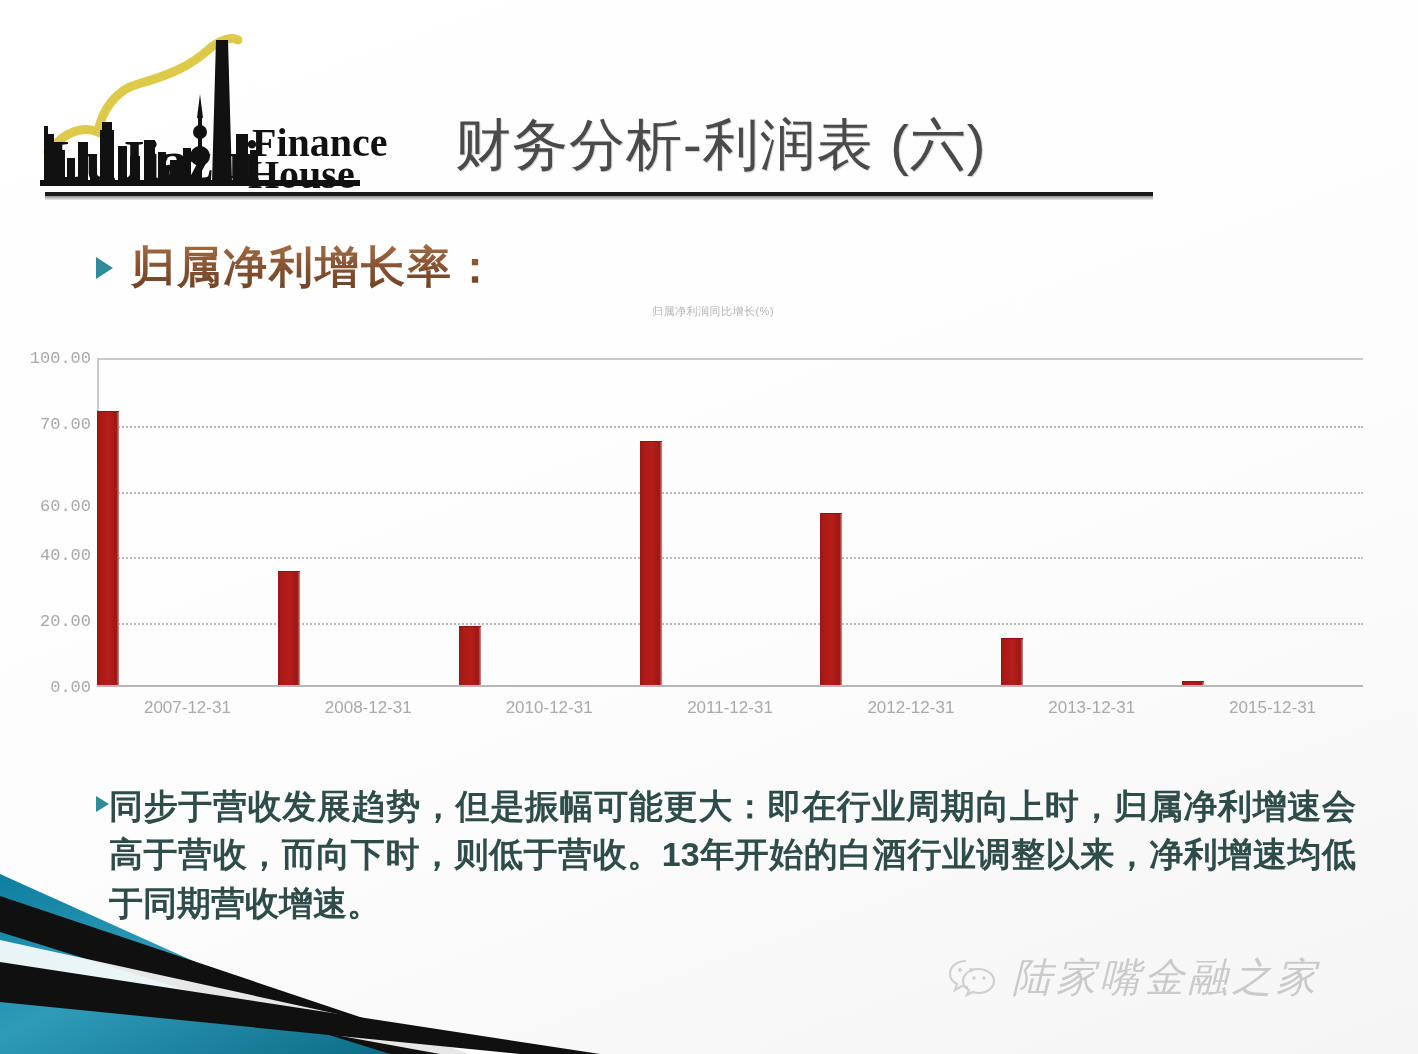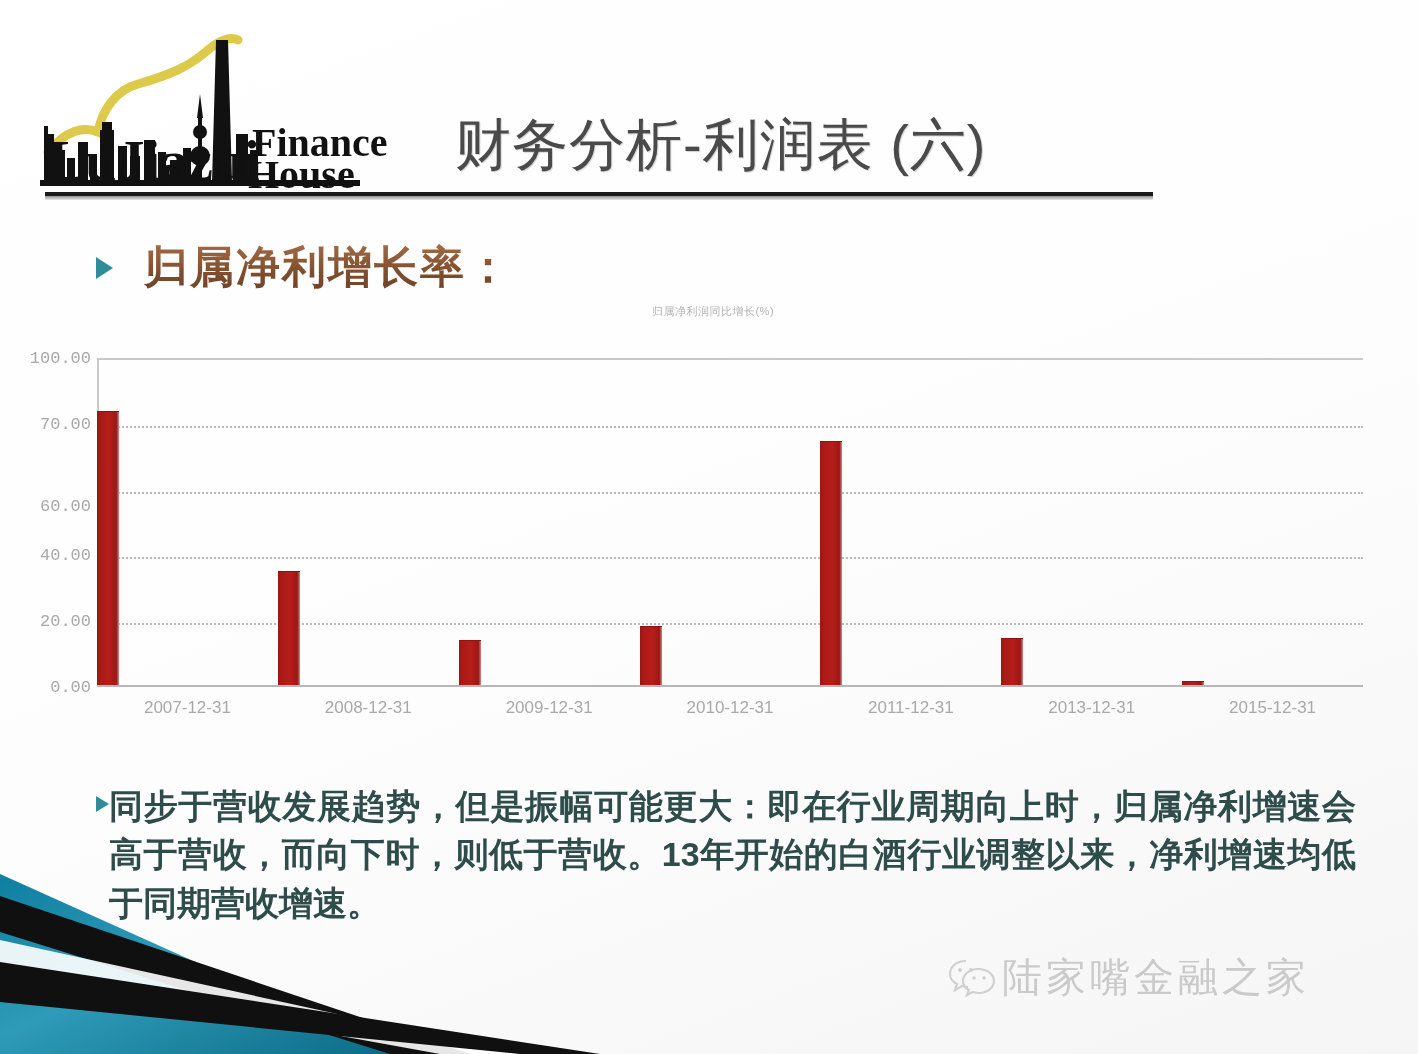--- a/index.html
+++ b/index.html
@@ -70,21 +70,20 @@
   #heading-text {
     font-size: 44px;
     font-weight: bold;
     color: #8a5b3a;
     background: linear-gradient(to bottom, #a9714a 0%, #7d4d2d 60%, #6b4026 100%);
     -webkit-background-clip: text;
     background-clip: text;
     -webkit-text-fill-color: transparent;
     white-space: nowrap;
     letter-spacing: 2px;
-    margin-left: 13px;
   }
 
   
   #chart-wrap {
     position: absolute;
     left: 0px;
     top: 300px;
     width: 1418px;
     height: 430px;
   }
@@ -187,22 +186,23 @@
     pointer-events: none;
   }
 
   
   #watermark {
     position: absolute;
     left: 948px;
     top: 950px;
     display: flex;
     align-items: center;
-    gap: 6px;
+    gap: 16px;
     opacity: 0.42;
+    font-style: italic;
   }
   #watermark .wm-text {
     font-size: 40px;
     color: #8e8e8e;
     letter-spacing: 4px;
     white-space: nowrap;
   }
 </style>
 </head>
 <body>
@@ -271,30 +271,30 @@
     <div id="bars">
         <div class="bar-slot">
           <div class="bar" title="2007-12-31: 83" style="height: 273.07px;"></div>
           <div class="xlabel">2007-12-31</div>
         </div>
         <div class="bar-slot">
           <div class="bar" title="2008-12-31: 34.5" style="height: 113.505px;"></div>
           <div class="xlabel">2008-12-31</div>
         </div>
         <div class="bar-slot">
-          <div class="bar" title="2009-12-31: 13.5" style="height: 44.415px;"></div>
-          <div class="xlabel">2009-12-31</div>
-        </div>
-        <div class="bar-slot">
           <div class="bar" title="2010-12-31: 17.5" style="height: 57.575px;"></div>
           <div class="xlabel">2010-12-31</div>
         </div>
         <div class="bar-slot">
           <div class="bar" title="2011-12-31: 73.8" style="height: 242.802px;"></div>
           <div class="xlabel">2011-12-31</div>
+        </div>
+        <div class="bar-slot">
+          <div class="bar" title="2012-12-31: 52" style="height: 171.08px;"></div>
+          <div class="xlabel">2012-12-31</div>
         </div>
         <div class="bar-slot">
           <div class="bar" title="2013-12-31: 14" style="height: 46.06px;"></div>
           <div class="xlabel">2013-12-31</div>
         </div>
         <div class="bar-slot">
           <div class="bar" title="2015-12-31: 0.8" style="height: 2.632px;"></div>
           <div class="xlabel">2015-12-31</div>
         </div>
       </div>

